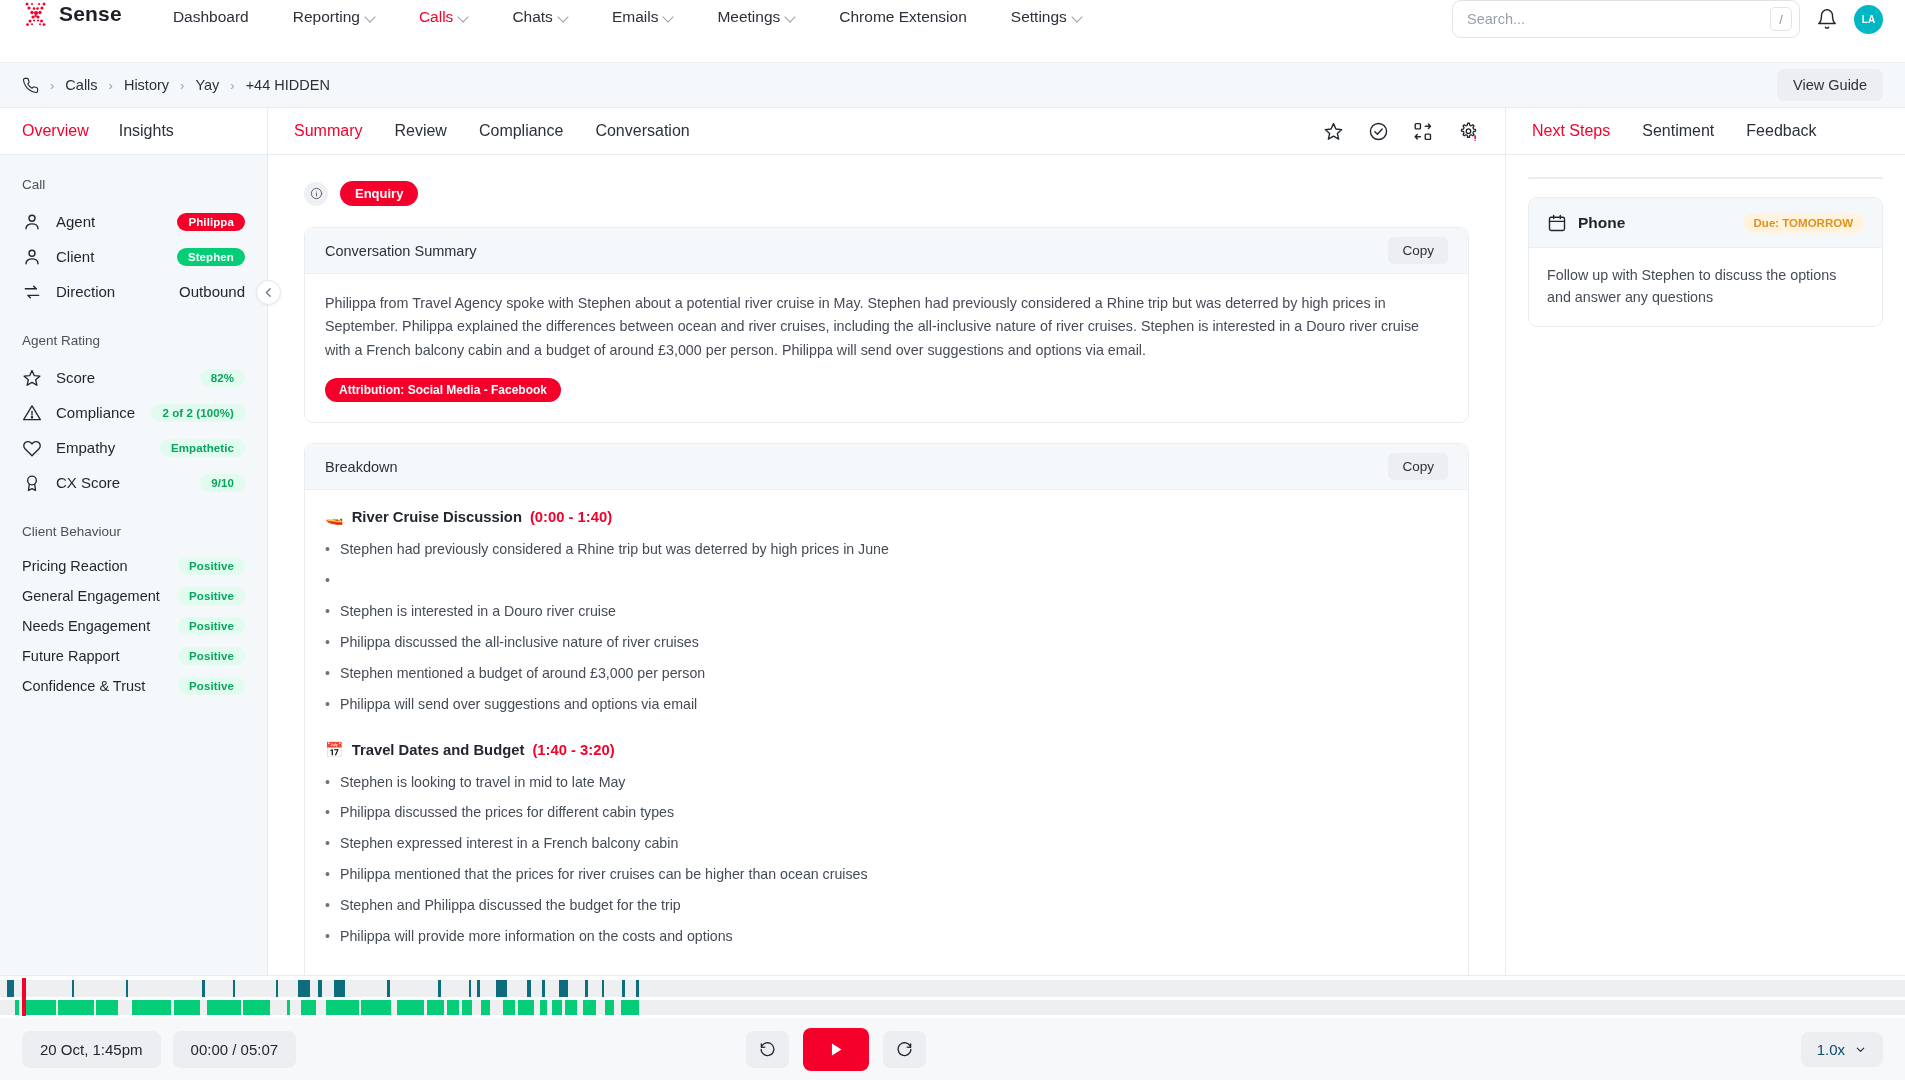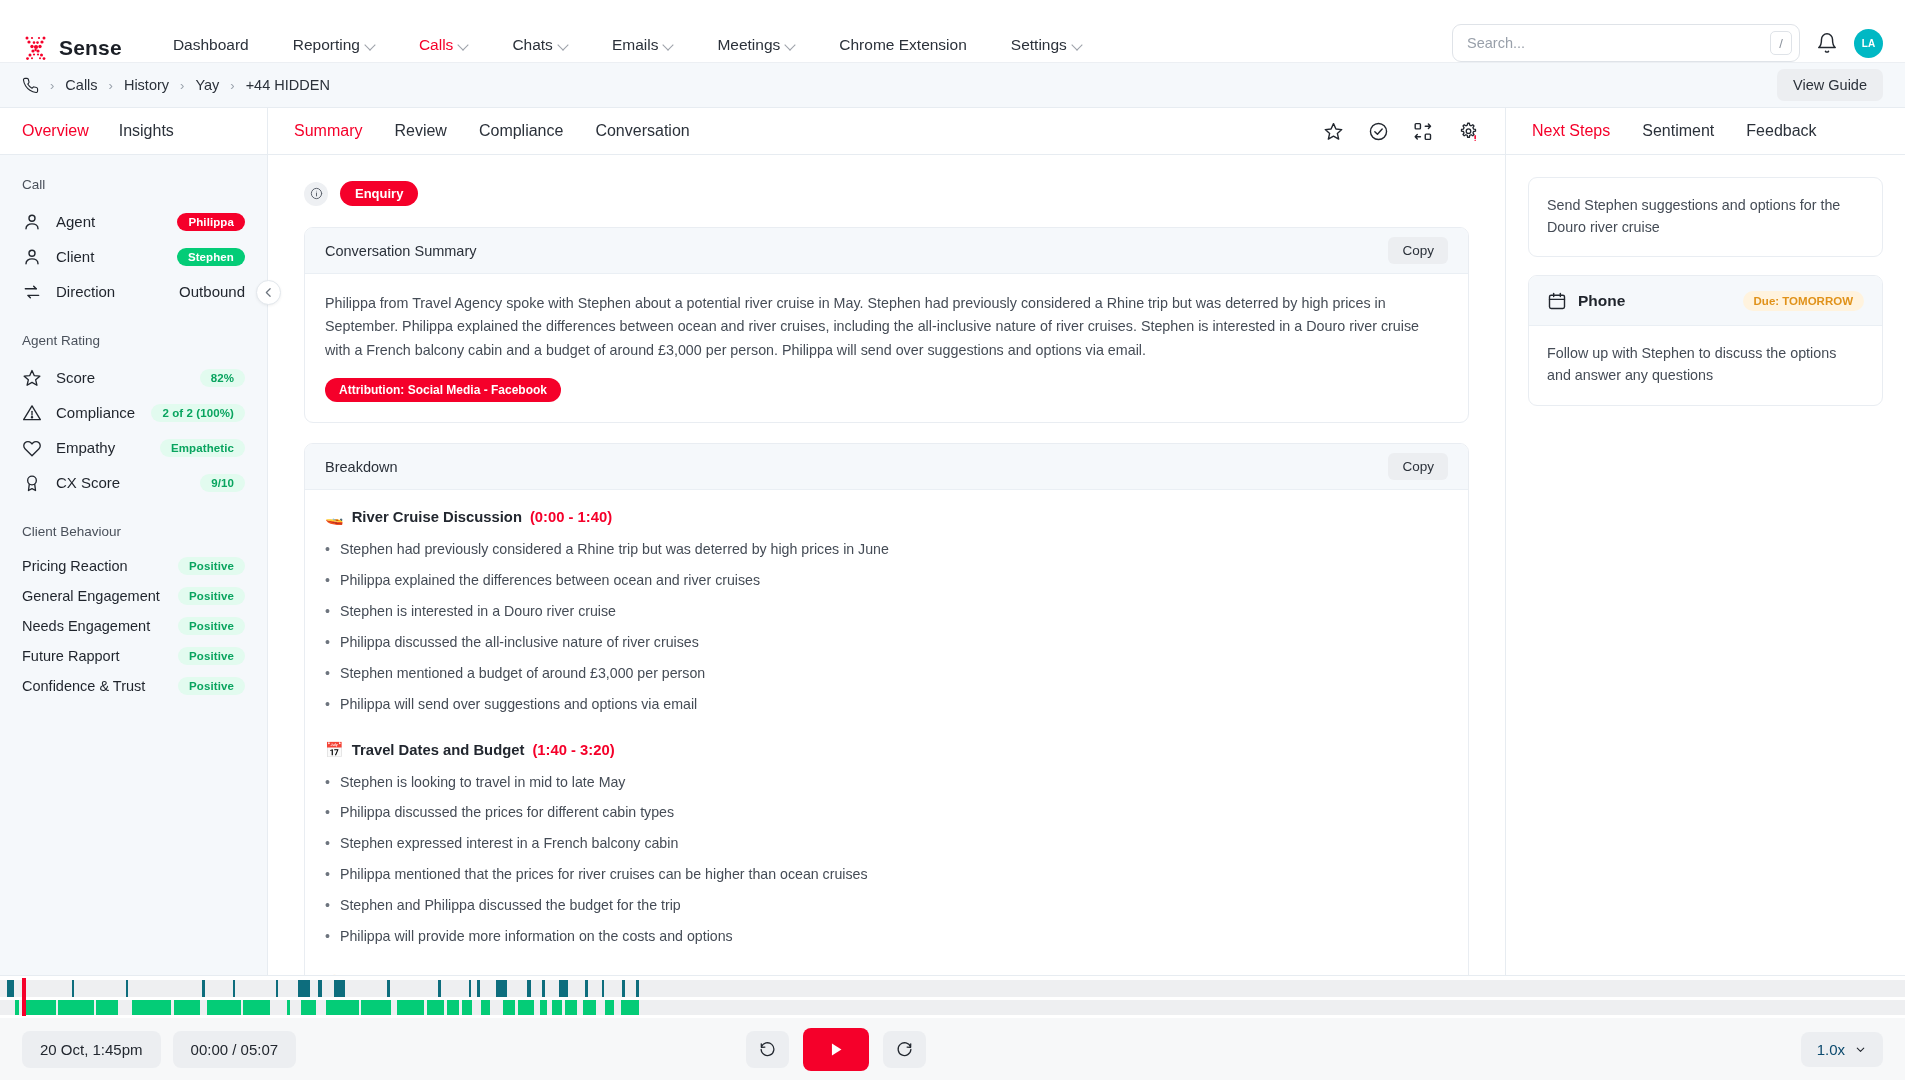--- a/index.html
+++ b/index.html
@@ -10,21 +10,21 @@
     overflow: hidden;
     -webkit-font-smoothing: antialiased;
   }
   .app { width: 1905px; height: 1080px; display: flex; flex-direction: column; position: relative; }
 
   
   .topnav {
     height: 63px; flex: 0 0 63px;
     background: #ffffff;
     border-bottom: 1px solid #eceff3;
-    display: flex; align-items: flex-end;
+    display: flex; align-items: flex-start;
     padding: 0 22px 0 22px;
     position: relative; z-index: 20;
   }
   .brand { display: flex; align-items: center; gap: 9px; margin-right: 34px; }
   .brand-mark { width: 28px; height: 28px; position: relative; }
   .brand-name { font-size: 21px; font-weight: 600; color: #1b1f26; letter-spacing: .2px; }
   .navlinks { display: flex; align-items: center; gap: 10px; }
   .navitem {
     display: flex; align-items: center; gap: 6px;
     font-size: 15.5px; color: #2b313a; padding: 8px 17px;
@@ -534,21 +534,20 @@
                 <span class="emoji">🚤</span>
                 <span>River Cruise Discussion</span>
                 <span class="tm">(0:00 - 1:40)</span>
               </div>
               <div class="bul">
                   <span class="dot">•</span>
                   <span>Stephen had previously considered a Rhine trip but was deterred by high prices in June</span>
                 </div>
               <div class="bul">
                   <span class="dot">•</span>
-                  <span>Philippa explained the differences between ocean and river cruises</span>
                 </div>
               <div class="bul">
                   <span class="dot">•</span>
                   <span>Stephen is interested in a Douro river cruise</span>
                 </div>
               <div class="bul">
                   <span class="dot">•</span>
                   <span>Philippa discussed the all-inclusive nature of river cruises</span>
                 </div>
               <div class="bul">
@@ -617,21 +616,20 @@
 
     <div class="rightpanel">
       <div class="rp-tabs">
         <span class="rp-tab active">Next Steps</span>
         <span class="rp-tab">Sentiment</span>
         <span class="rp-tab">Feedback</span>
       </div>
       <div class="rp-body">
 
         <div class="step-card">
-          <div class="step-body">Send Stephen suggestions and options for the Douro river cruise</div>
         </div>
 
         <div class="step-card">
           <div class="step-head">
             <span style="display:flex;">
               <svg viewBox="0 0 24 24" width="20" height="20" fill="none" stroke="#22272f" stroke-width="1.7" stroke-linecap="round" stroke-linejoin="round">
                 <rect x="3" y="5" width="18" height="16" rx="2"></rect>
                   <line x1="3" y1="10" x2="21" y2="10"></line>
                 <line x1="8" y1="3" x2="8" y2="6.5"></line>
                   <line x1="16" y1="3" x2="16" y2="6.5"></line>

